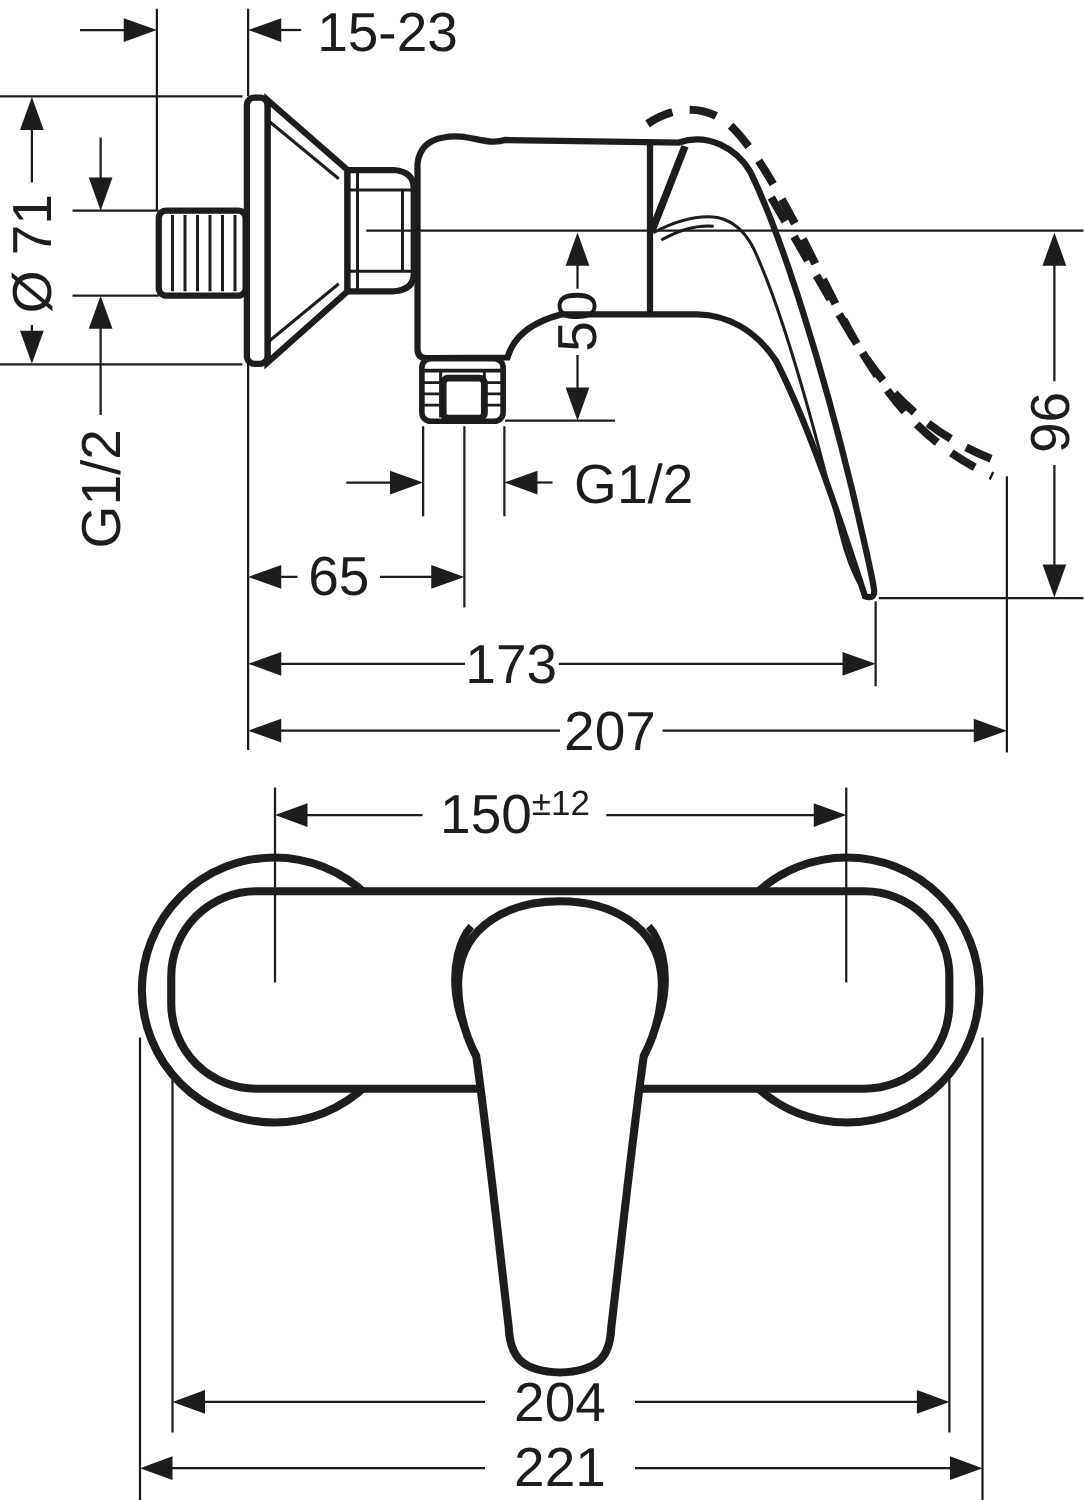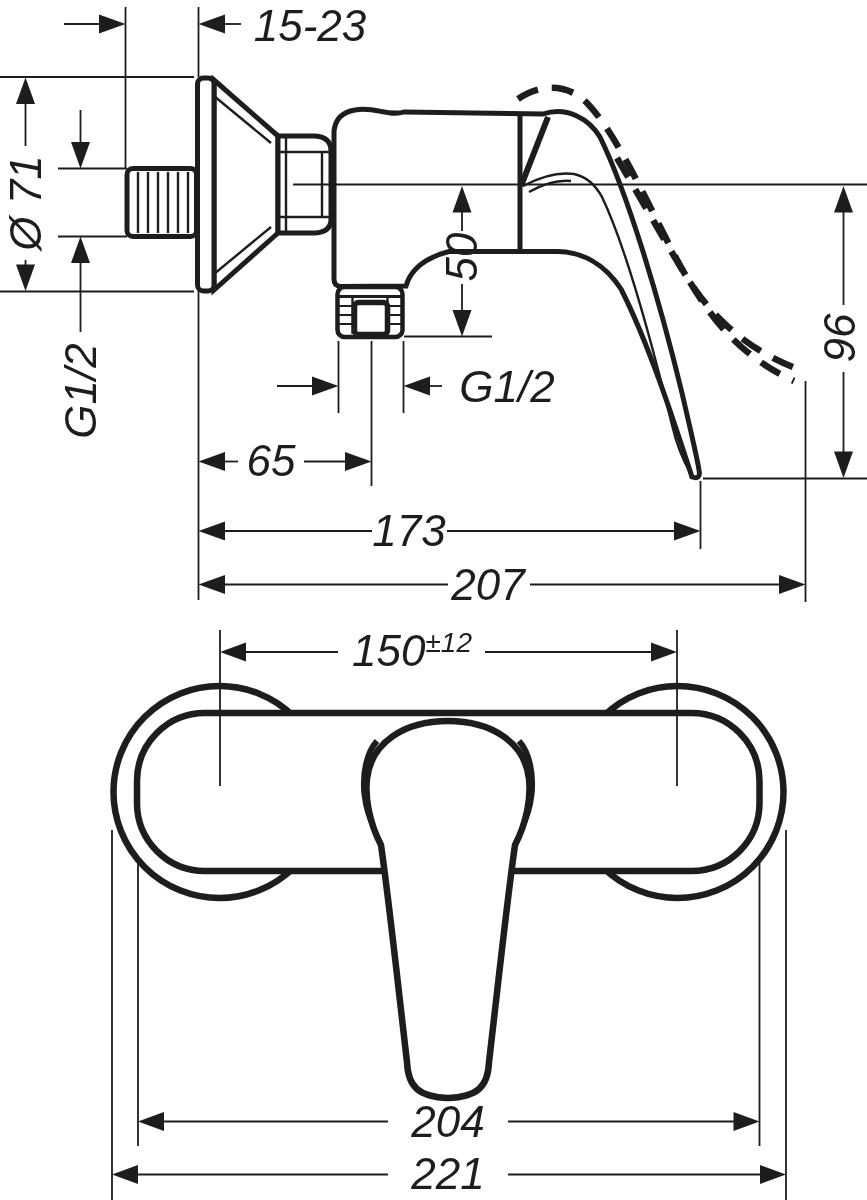--- a/index.html
+++ b/index.html
@@ -1,16 +1,16 @@
 <!DOCTYPE html>
 <html><head>
 <meta charset="utf-8">
 <style>
   html,body{margin:0;padding:0;background:#ffffff;}
-  .stage{position:relative;width:867px;height:1200px;background:#fff;overflow:hidden;font-style:italic;}
+  .stage{position:relative;width:867px;height:1200px;background:#fff;overflow:hidden;}
   svg{display:block;}
   text{font-family:"Liberation Sans","DejaVu Sans",sans-serif;fill:#1d1d1b;font-size:44px;}
   .thin{stroke:#1d1d1b;stroke-width:1.8;fill:none;}
   .thick{stroke:#1d1d1b;stroke-width:5;fill:none;}
   .thickw{stroke:#1d1d1b;stroke-width:5;fill:#ffffff;}
   .thickw2{stroke:#1d1d1b;stroke-width:6.5;fill:#ffffff;}
   .ring{stroke:#1d1d1b;stroke-width:6.5;fill:none;}
   .detail{stroke:#1d1d1b;stroke-width:2.4;fill:none;}
   .dashed{stroke:#1d1d1b;stroke-width:6.5;fill:none;stroke-dasharray:22 14;}
   .arrow{fill:#1d1d1b;stroke:none;}

